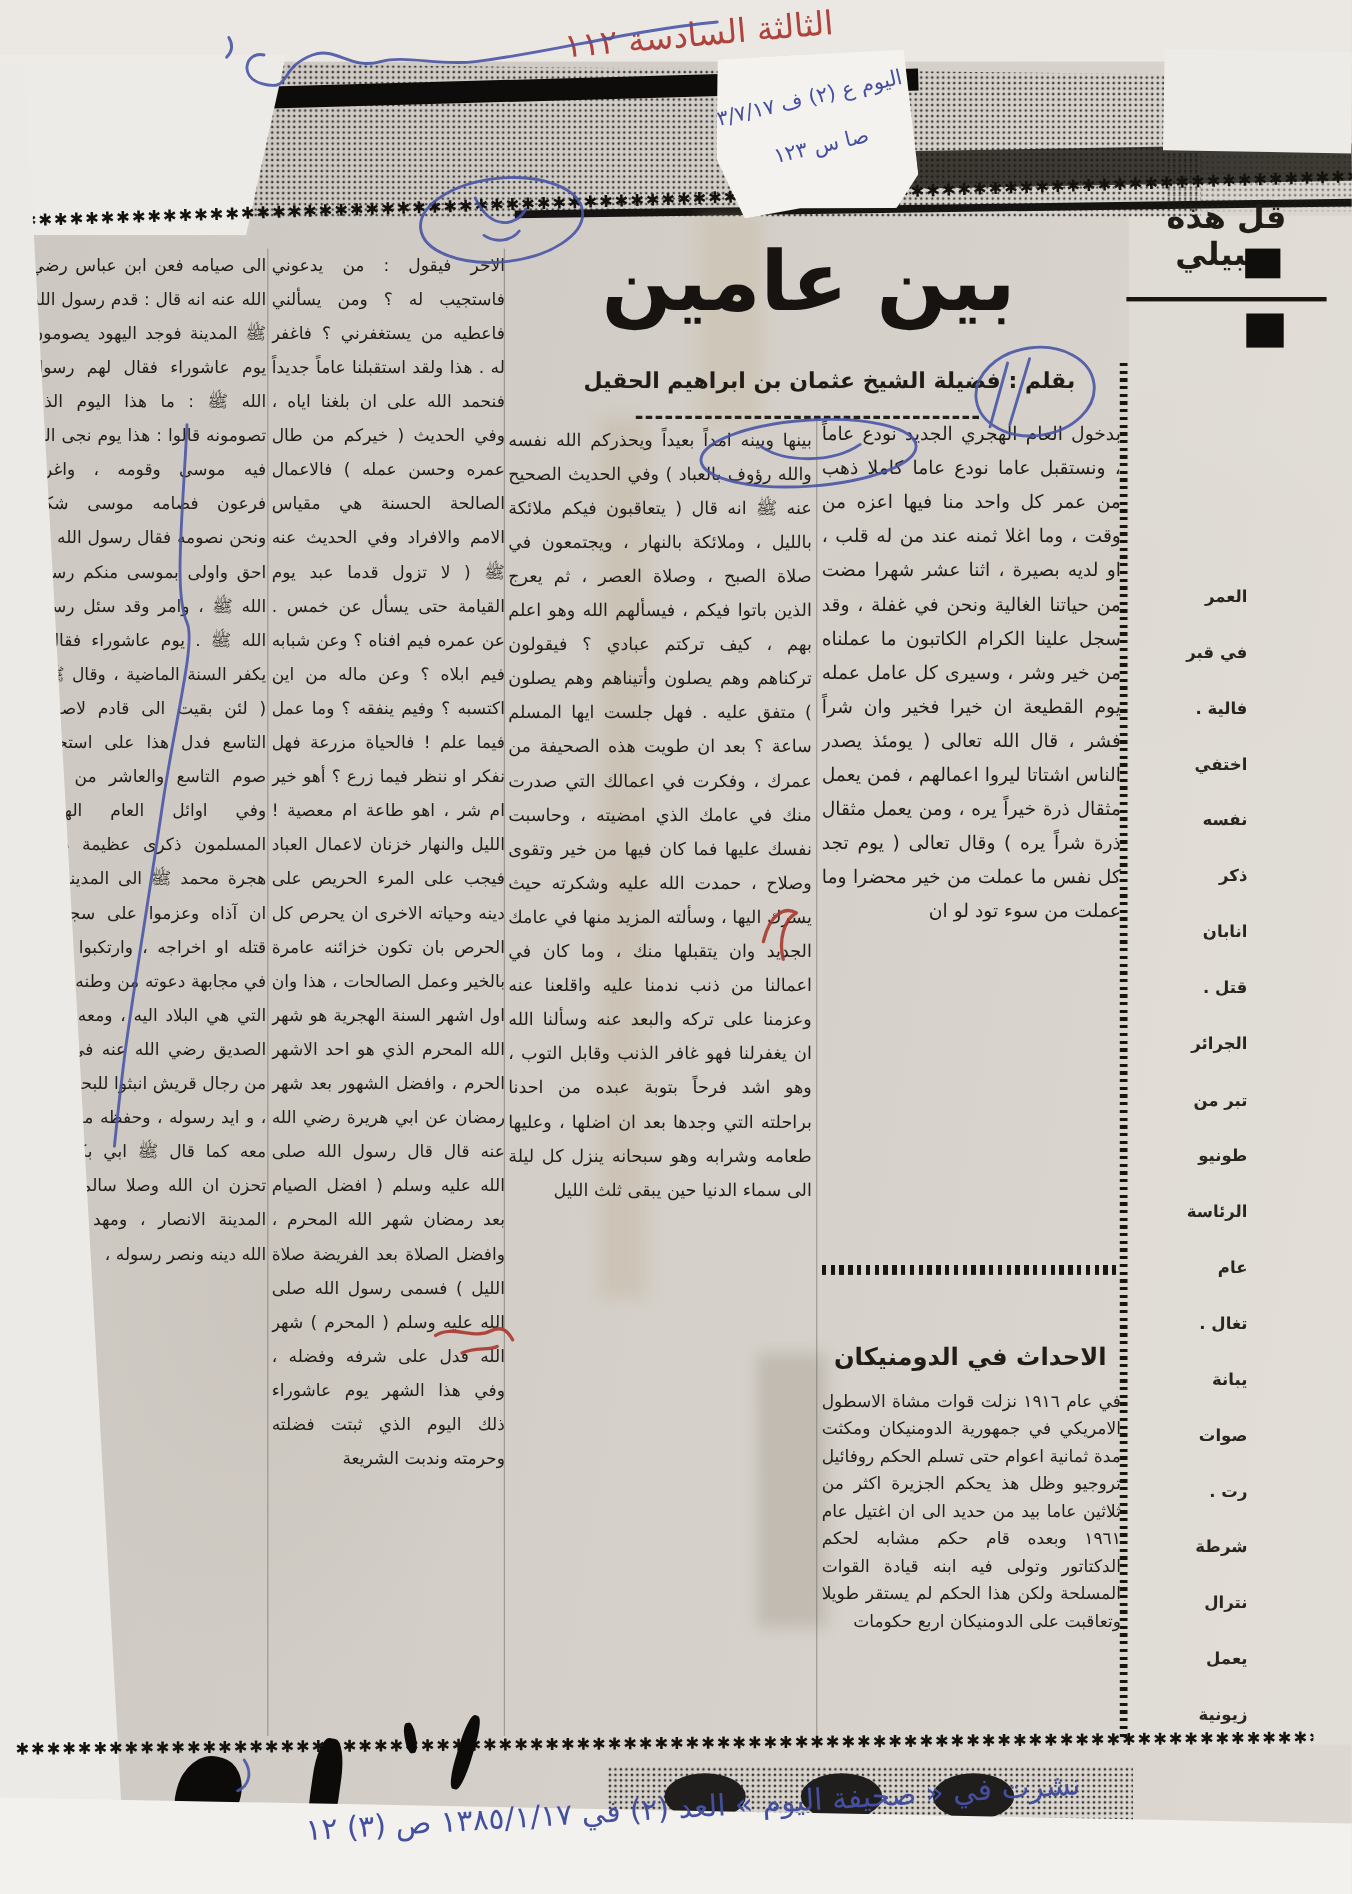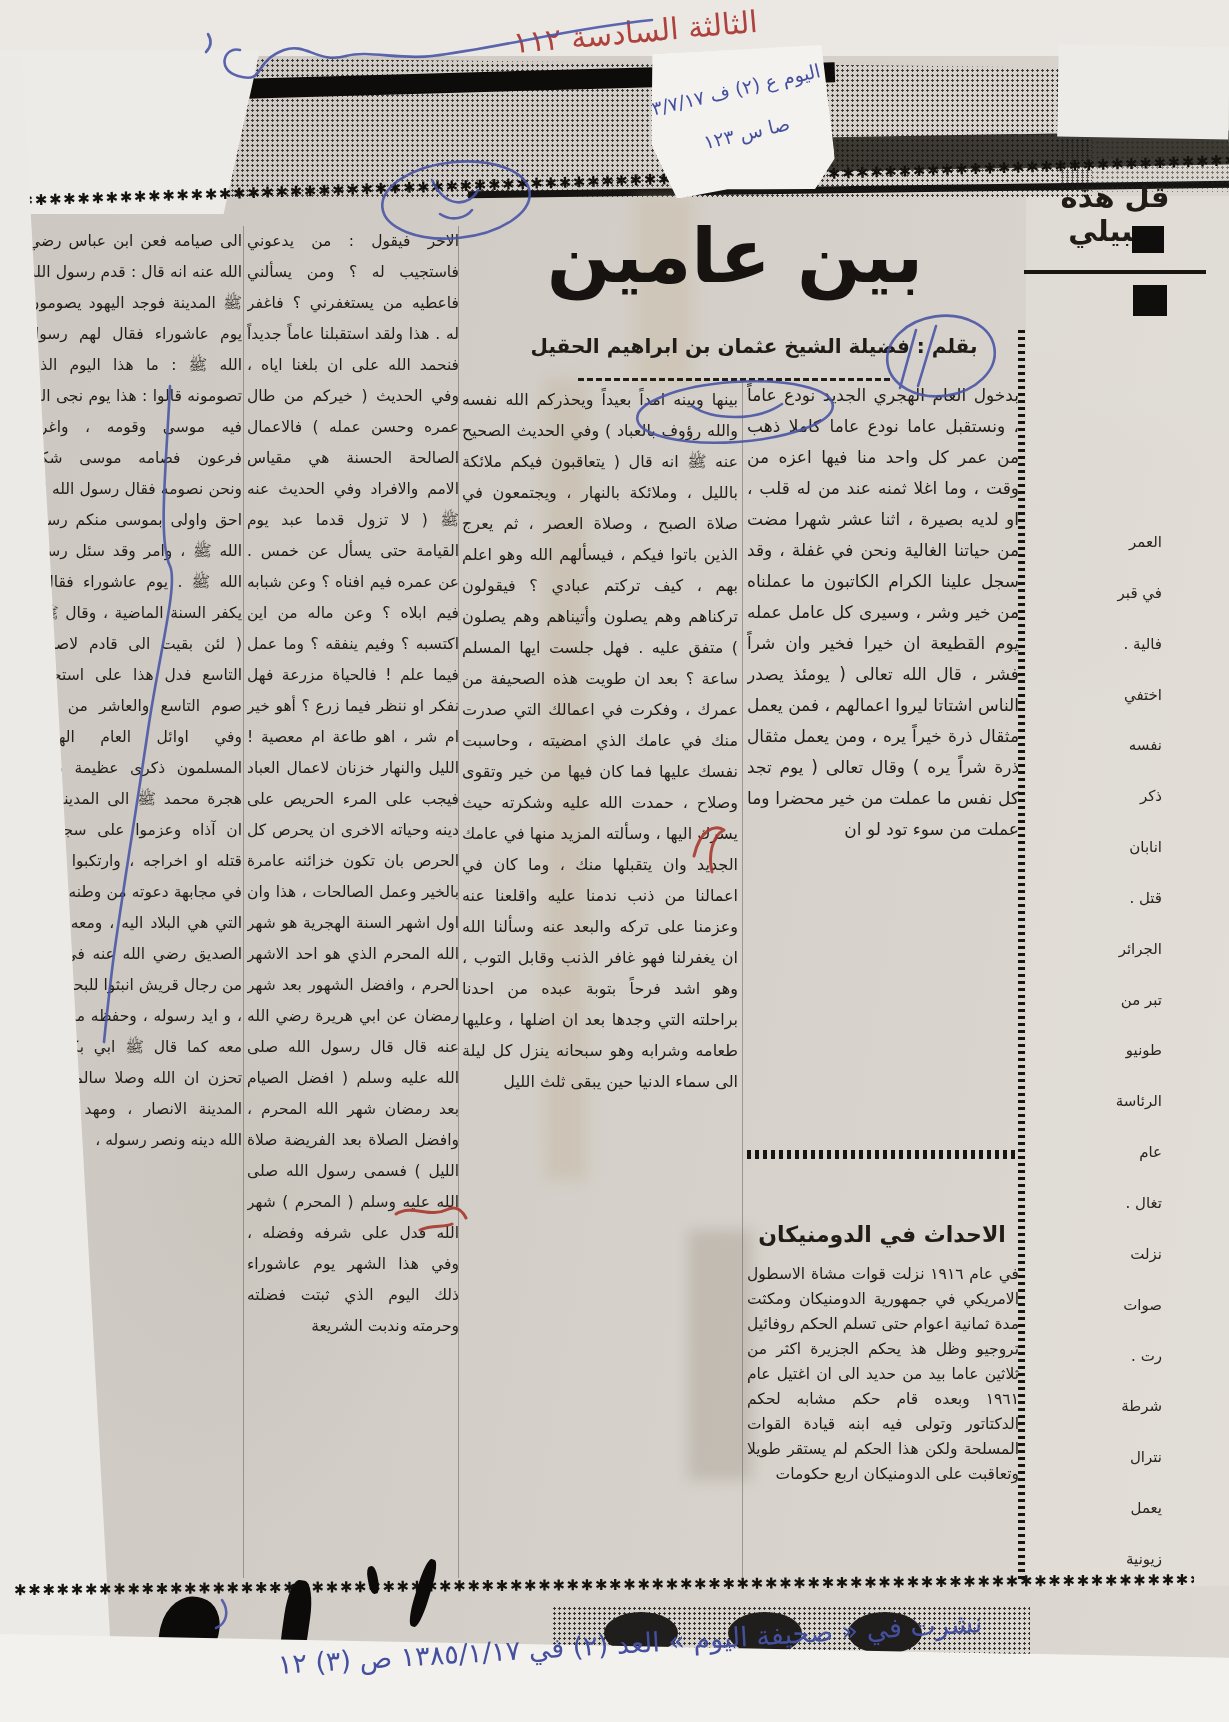--- a/index.html
+++ b/index.html
@@ -71,22 +71,22 @@
   #rule2{left:458px;top:226px;height:1352px;}
   #rule3{left:742px;top:380px;height:1200px;}
   #vdash{left:1018px;top:330px;width:7px;height:1252px;
          background:repeating-linear-gradient(180deg,#171512 0 3px,transparent 3px 7px);}
   #hdash{left:747px;top:1150px;width:272px;height:9px;
          background:repeating-linear-gradient(90deg,#171512 0 4px,transparent 4px 8px);}
   #kicker{left:768px;top:1164px;width:244px;font-size:34px;font-weight:bold;text-align:center;}
   #title2{left:740px;top:1222px;width:284px;font-size:22px;font-weight:bold;text-align:center;}
   #colD2{left:747px;top:1262px;width:272px;height:320px;font-size:15.5px;line-height:25px;}
   
-  #edge-frags{left:1032px;top:533px;width:130px;height:1035px;display:flex;flex-direction:column;
-              justify-content:space-between;align-items:flex-start;font-size:15px;color:#2b2520;}
+  #edge-frags{left:1004px;top:533px;width:130px;height:1035px;display:flex;flex-direction:column;
+              justify-content:space-between;align-items:flex-start;font-size:15px;color:#2b2520;font-weight:bold;}
   .edge-frag{white-space:nowrap;}
   
   .blob{background:#0c0b0a;}
   #blob1{left:160px;top:1596px;width:58px;height:74px;border-radius:50% 42% 55% 45%;transform:rotate(14deg);}
   #blob2{left:283px;top:1580px;width:26px;height:90px;border-radius:40%;transform:rotate(8deg);}
   #blob3{left:416px;top:1558px;width:14px;height:70px;border-radius:40%;transform:rotate(17deg);}
   #blob4{left:52px;top:1640px;width:78px;height:58px;border-radius:45%;}
   #blob5{left:368px;top:1566px;width:10px;height:28px;border-radius:40%;transform:rotate(-10deg);}
   #half-bottom{left:552px;top:1606px;width:478px;height:54px;opacity:.9;}
   .oval{position:absolute;background:#0c0b0a;border-radius:50%;width:74px;height:42px;top:6px;}
@@ -154,21 +154,21 @@
       <div class="edge-frag">نفسه</div>
       <div class="edge-frag">ذكر</div>
       <div class="edge-frag">انابان</div>
       <div class="edge-frag">قتل .</div>
       <div class="edge-frag">الجرائر</div>
       <div class="edge-frag">تبر من</div>
       <div class="edge-frag">طونيو</div>
       <div class="edge-frag">الرئاسة</div>
       <div class="edge-frag">عام</div>
       <div class="edge-frag">تغال .</div>
-      <div class="edge-frag">نزلت</div>
+      <div class="edge-frag">يبانة</div>
       <div class="edge-frag">صوات</div>
       <div class="edge-frag">رت .</div>
       <div class="edge-frag">شرطة</div>
       <div class="edge-frag">نترال</div>
       <div class="edge-frag">يعمل</div>
       <div class="edge-frag">زيونية</div>
     </div>
 
   <div id="wedgeL" class="abs"></div>
 

